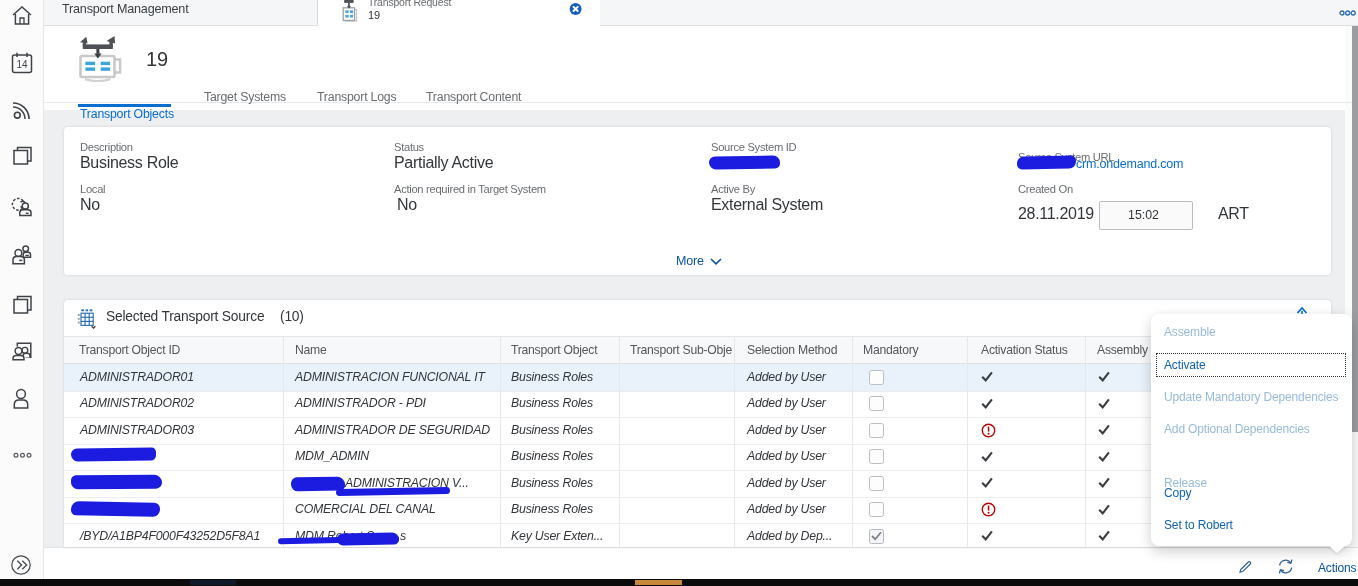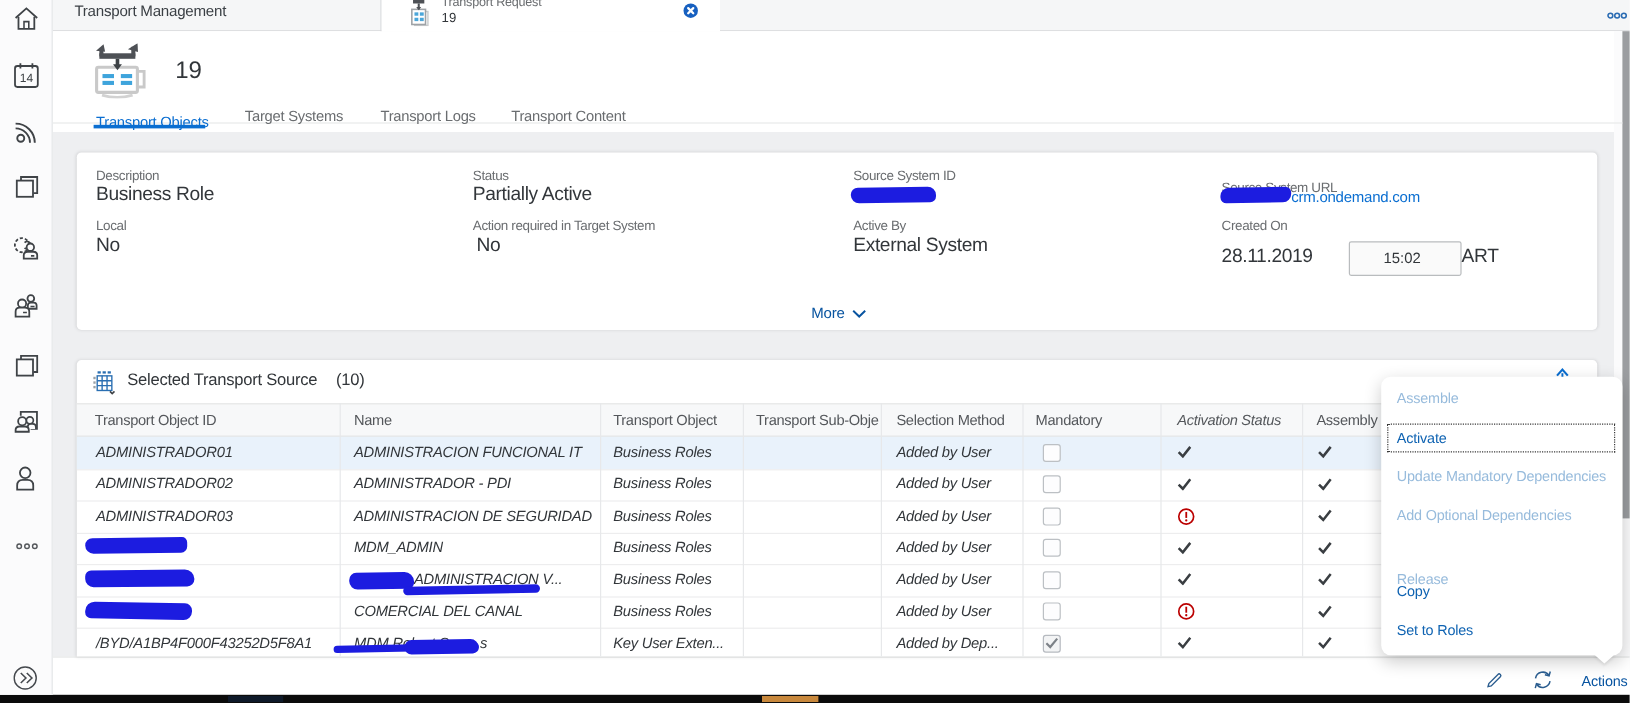--- a/index.html
+++ b/index.html
@@ -44,21 +44,21 @@
 </svg>
 
 <svg class="ab" style="left:1339px;top:9px;" width="19" height="9">
  <circle cx="3" cy="4" r="2" fill="none" stroke="#2b6cb3" stroke-width="1.3"></circle>
  <circle cx="8.6" cy="4" r="2" fill="none" stroke="#2b6cb3" stroke-width="1.3"></circle>
  <circle cx="14.2" cy="4" r="2" fill="none" stroke="#2b6cb3" stroke-width="1.3"></circle>
 </svg>
 
 <div class="ab" style="left:146px;top:48px;font-size:20px;color:#32363a;">19</div>
 <div class="ab" style="left:44px;top:102px;width:1308px;height:1px;background:#e8e9ea;"></div>
-<div class="ab" style="left:80px;top:95px;font-size:12.3px;letter-spacing:-0.2px;color:#0a6ed1;">Transport Objects</div>
+<div class="ab" style="left:80px;top:107px;font-size:12.3px;letter-spacing:-0.2px;color:#0a6ed1;">Transport Objects</div>
 <div class="ab" style="left:78px;top:104px;width:93px;height:3px;background:#0a6ed1;"></div>
 <div class="ab" style="left:204px;top:89.5px;font-size:12.3px;letter-spacing:-0.2px;color:#6a6d70;">Target Systems</div>
 <div class="ab" style="left:317px;top:89.5px;font-size:12.3px;letter-spacing:-0.2px;color:#6a6d70;">Transport Logs</div>
 <div class="ab" style="left:426px;top:89.5px;font-size:12.3px;letter-spacing:-0.2px;color:#6a6d70;">Transport Content</div>
 
 <div class="ab" style="left:64px;top:127px;width:1267px;height:148px;background:#fff;border-radius:4px;box-shadow:0 0 3px rgba(0,0,0,0.12);"></div>
 <div class="ab lbl" style="left:80px;top:141px;">Description</div>
 <div class="ab val" style="left:80px;top:154px;">Business Role</div>
 <div class="ab lbl" style="left:80px;top:183px;">Local</div>
 <div class="ab val" style="left:80px;top:196px;">No</div>
@@ -68,21 +68,21 @@
 <div class="ab val" style="left:397px;top:196px;">No</div>
 <div class="ab lbl" style="left:711px;top:141px;">Source System ID</div>
 <div class="ab blob" style="left:709px;top:156px;width:71px;height:13px;border-radius:6px 7px 5px 7px;transform:rotate(-0.8deg);"></div>
 <div class="ab lbl" style="left:711px;top:183px;">Active By</div>
 <div class="ab val" style="left:711px;top:196px;">External System</div>
 <div class="ab lbl" style="left:1018px;top:151px;">Source System URL</div>
 <div class="ab val" style="left:1076px;top:157px;color:#0a6ed1;font-size:12.5px;letter-spacing:-0.2px;">crm.ondemand.com</div>
 <div class="ab blob" style="left:1017px;top:156px;width:59px;height:13px;border-radius:7px 5px 7px 5px;transform:rotate(-1deg);"></div>
 <div class="ab lbl" style="left:1018px;top:183px;">Created On</div>
 <div class="ab val" style="left:1018px;top:205px;">28.11.2019</div>
-<div class="ab" style="left:1124px;top:201px;width:94px;height:29px;background:#fafafa;border:1px solid #b9bcbe;border-radius:2px;font-size:12.4px;color:#32363a;text-align:center;line-height:27px;padding-right:5px;">15:02</div>
+<div class="ab" style="left:1099px;top:201px;width:94px;height:29px;background:#fafafa;border:1px solid #b9bcbe;border-radius:2px;font-size:12.4px;color:#32363a;text-align:center;line-height:27px;padding-right:5px;">15:02</div>
 <div class="ab val" style="left:1218px;top:205px;">ART</div>
 <div class="ab" style="left:676px;top:254px;font-size:12.5px;letter-spacing:-0.15px;color:#0854a0;">More</div>
 <svg class="ab" style="left:710px;top:258px;" width="12" height="7">
  <path d="M1 1 L6 5.8 L11 1" fill="none" stroke="#0854a0" stroke-width="1.6"></path>
 </svg>
 
 <div class="ab" style="left:64px;top:300px;width:1267px;height:247px;background:#fff;border-radius:4px 4px 0 0;box-shadow:0 0 3px rgba(0,0,0,0.12);"></div>
 <div class="ab" style="left:106px;top:309px;font-size:13.8px;letter-spacing:-0.2px;color:#32363a;">Selected Transport Source</div>
 <div class="ab" style="left:280px;top:309px;font-size:13.8px;letter-spacing:-0.2px;color:#32363a;">(10)</div>
 
@@ -104,21 +104,21 @@
 <div class="ab vline" style="left:852px;"></div>
 <div class="ab vline" style="left:967px;"></div>
 <div class="ab vline" style="left:1085px;"></div>
 
 <div class="ab th" style="left:79px;top:343px;">Transport Object ID</div>
 <div class="ab th" style="left:295px;top:343px;">Name</div>
 <div class="ab th" style="left:511px;top:343px;">Transport Object</div>
 <div class="ab th" style="left:630px;top:343px;width:103px;overflow:hidden;">Transport Sub-Obje</div>
 <div class="ab th" style="left:747px;top:343px;">Selection Method</div>
 <div class="ab th" style="left:863px;top:343px;">Mandatory</div>
-<div class="ab th" style="left:981px;top:343px;font-style:italic;">Activation Status</div>
+<div class="ab th" style="left:981px;top:343px;">Activation Status</div>
 <div class="ab th" style="left:1097px;top:343px;">Assembly</div>
 
 <div class="ab td" style="left:80px;top:369.8px;">ADMINISTRADOR01</div>
 <div class="ab td" style="left:295px;top:369.8px;">ADMINISTRACION FUNCIONAL IT</div>
 <div class="ab td" style="left:511px;top:369.8px;">Business Roles</div>
 <div class="ab td" style="left:747px;top:369.8px;">Added by User</div>
 <div class="ab" style="left:869px;top:369.8px;width:15px;height:15px;border:1px solid #bcc0c4;border-radius:2.5px;background:#fdfdfe;"></div>
 <svg class="ab" style="left:981.0px;top:371.3px;" width="12" height="11">
     <path d="M1.2 5.8 L4.7 9.3 L10.9 1.4" fill="none" stroke="#3a3e42" stroke-width="2.1"></path>
   </svg>
@@ -130,21 +130,21 @@
 <div class="ab td" style="left:511px;top:396.3px;">Business Roles</div>
 <div class="ab td" style="left:747px;top:396.3px;">Added by User</div>
 <div class="ab" style="left:869px;top:396.3px;width:15px;height:15px;border:1px solid #bcc0c4;border-radius:2.5px;background:#fdfdfe;"></div>
 <svg class="ab" style="left:981.0px;top:397.8px;" width="12" height="11">
     <path d="M1.2 5.8 L4.7 9.3 L10.9 1.4" fill="none" stroke="#3a3e42" stroke-width="2.1"></path>
   </svg>
 <svg class="ab" style="left:1098.0px;top:397.8px;" width="12" height="11">
     <path d="M1.2 5.8 L4.7 9.3 L10.9 1.4" fill="none" stroke="#3a3e42" stroke-width="2.1"></path>
   </svg>
 <div class="ab td" style="left:80px;top:422.8px;">ADMINISTRADOR03</div>
-<div class="ab td" style="left:295px;top:422.8px;">ADMINISTRACION DE SEGURIDAD</div>
+<div class="ab td" style="left:295px;top:422.8px;">ADMINISTRADOR DE SEGURIDAD</div>
 <div class="ab td" style="left:511px;top:422.8px;">Business Roles</div>
 <div class="ab td" style="left:747px;top:422.8px;">Added by User</div>
 <div class="ab" style="left:869px;top:422.8px;width:15px;height:15px;border:1px solid #bcc0c4;border-radius:2.5px;background:#fdfdfe;"></div>
 <svg class="ab" style="left:980.5px;top:422.8px;" width="15" height="15">
     <circle cx="7.5" cy="7.5" r="6.2" fill="none" stroke="#bb0000" stroke-width="1.4"></circle>
     <rect x="6.8" y="3.6" width="1.5" height="5" fill="#bb0000"></rect>
     <circle cx="7.55" cy="10.7" r="0.95" fill="#bb0000"></circle>
   </svg>
 <svg class="ab" style="left:1098.0px;top:424.3px;" width="12" height="11">
     <path d="M1.2 5.8 L4.7 9.3 L10.9 1.4" fill="none" stroke="#3a3e42" stroke-width="2.1"></path>
@@ -211,21 +211,21 @@
 </svg>
 
 <div class="ab" style="left:1151px;top:314px;width:201px;height:232px;background:#fff;border-radius:8px;box-shadow:0 5px 14px rgba(0,0,0,0.20);"></div>
 <div class="ab" style="left:1328px;top:545px;width:0;height:0;border-left:9px solid transparent;border-right:9px solid transparent;border-top:8px solid #fff;filter:drop-shadow(0 2px 1px rgba(0,0,0,0.08));"></div>
 <div class="mi dis" style="top:325px;">Assemble</div>
 <div class="mi ena" style="top:358px;">Activate</div>
 <div class="mi dis" style="top:390px;">Update Mandatory Dependencies</div>
 <div class="mi dis" style="top:422px;">Add Optional Dependencies</div>
 <div class="mi dis" style="top:476px;">Release</div>
 <div class="mi ena" style="top:486px;">Copy</div>
-<div class="mi ena" style="top:518px;">Set to Roles</div>
+<div class="mi ena" style="top:518px;">Set to Robert</div>
 <div class="ab" style="left:1156px;top:353px;width:190px;height:24px;border:1px dotted #3a3a3a;"></div>
 
 <svg class="ab" style="left:1237px;top:559px;" width="16" height="16">
  <path d="M3 13.2 L3.7 10.6 L11.3 3 a1.35 1.35 0 0 1 1.9 0 l0.1 0.1 a1.35 1.35 0 0 1 0 1.9 L5.7 12.6 L3 13.2 Z" fill="none" stroke="#2b5d8f" stroke-width="1.15"></path>
 </svg>
 <svg class="ab" style="left:1277px;top:558px;" width="18" height="18">
  <path d="M2.6 7.3 A6.2 6.2 0 0 1 13.8 4.8" fill="none" stroke="#2b5d8f" stroke-width="1.25"></path>
  <path d="M14.7 9.7 A6.2 6.2 0 0 1 3.5 12.2" fill="none" stroke="#2b5d8f" stroke-width="1.25"></path>
  <path d="M14.9 1.6 L13.9 5.2 L10.4 4.3" fill="none" stroke="#2b5d8f" stroke-width="1.25"></path>
  <path d="M2.4 15.4 L3.4 11.8 L6.9 12.7" fill="none" stroke="#2b5d8f" stroke-width="1.25"></path>

